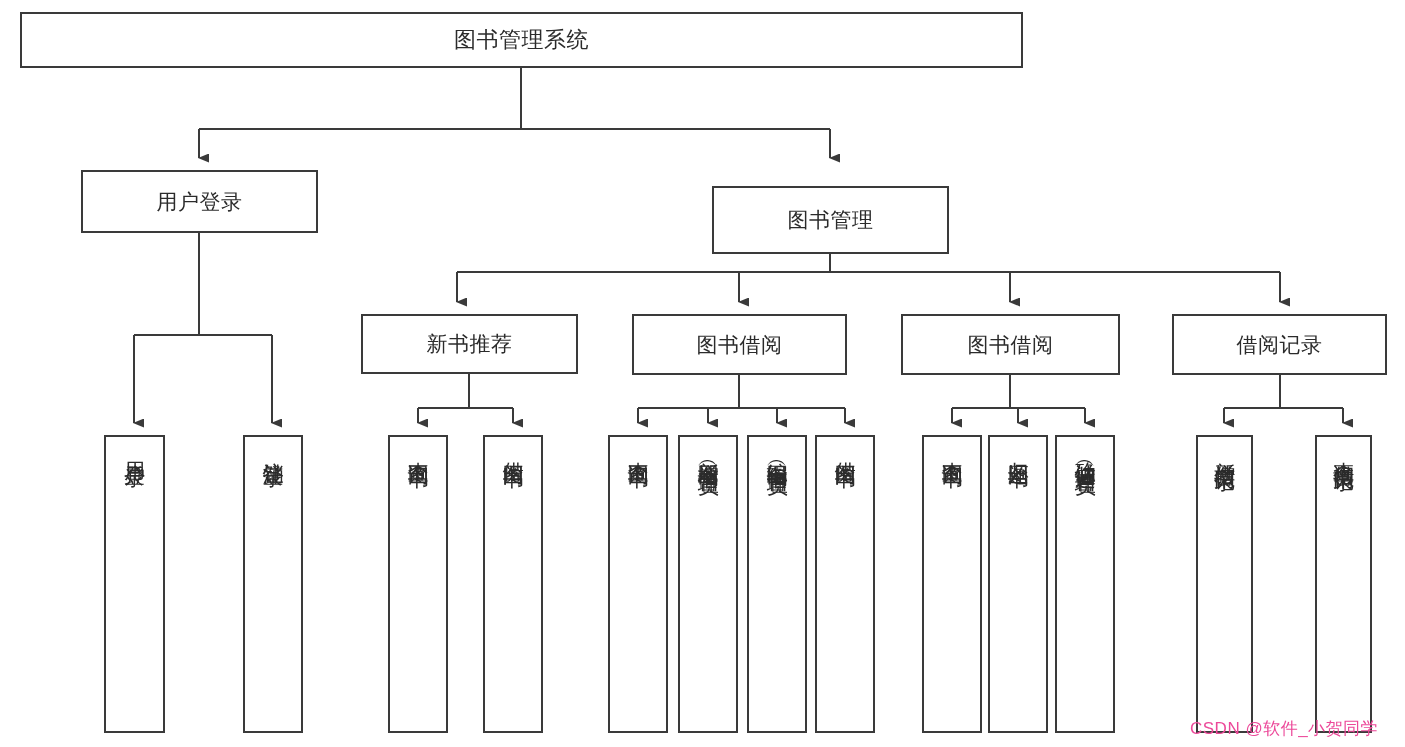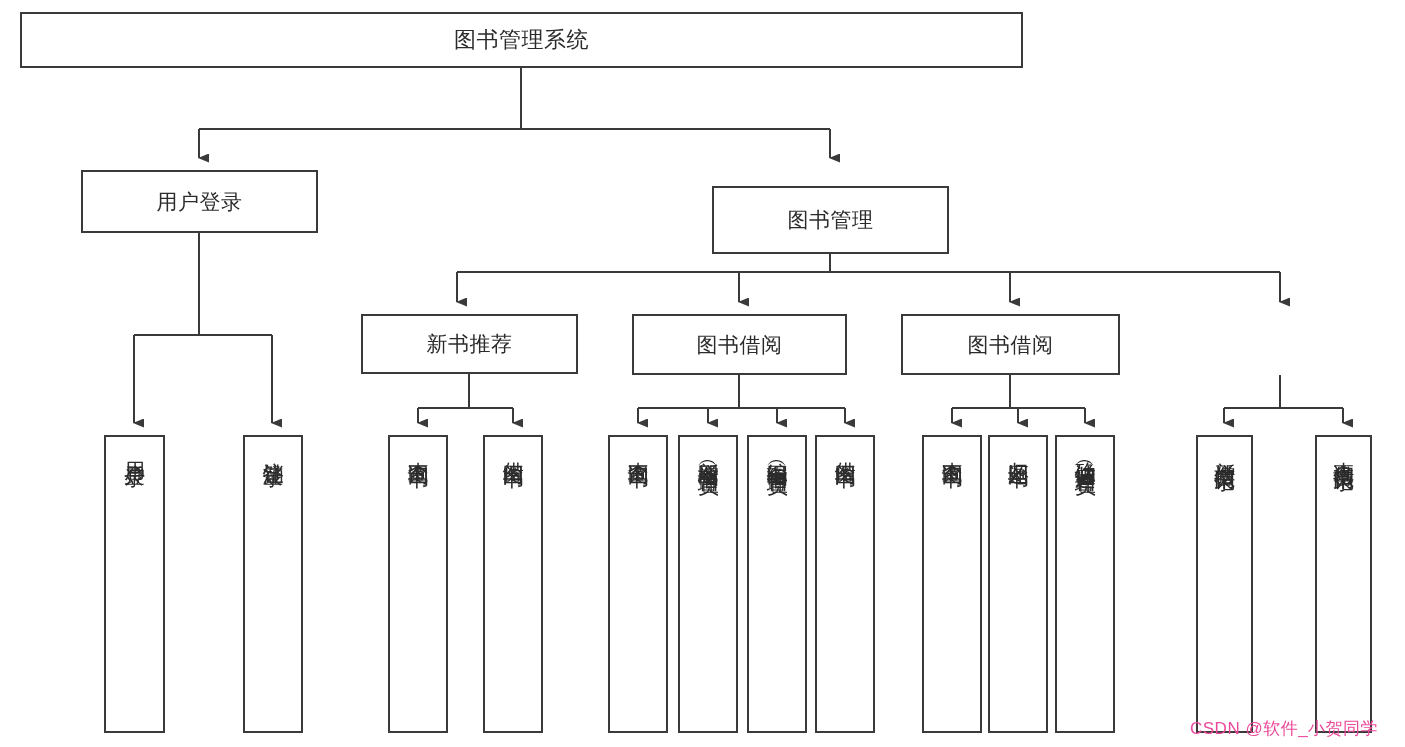--- a/index.html
+++ b/index.html
@@ -132,20 +132,23 @@
 
   <div class="node" style="left:361px; top:314px; width:217px; height:60px;">
     <span class="label">新书推荐</span>
   </div>
   <div class="node" style="left:632px; top:314px; width:215px; height:61px;">
     <span class="label">图书借阅</span>
   </div>
   <div class="node" style="left:901px; top:314px; width:219px; height:61px;">
     <span class="label">图书借阅</span>
   </div>
+  <div class="node" style="left:1172px; top:314px; width:215px; height:61px;">
+    <span class="label">借阅记录</span>
+  </div>
 
   <div class="node vertical" style="left:104px; top:435px; width:61px; height:298px;">
     <span class="label">用户登录</span>
   </div>
   <div class="node vertical" style="left:243px; top:435px; width:60px; height:298px;">
     <span class="label">注销登录</span>
   </div>
 
   <div class="node vertical" style="left:388px; top:435px; width:60px; height:298px;">
     <span class="label">查询图书</span>

